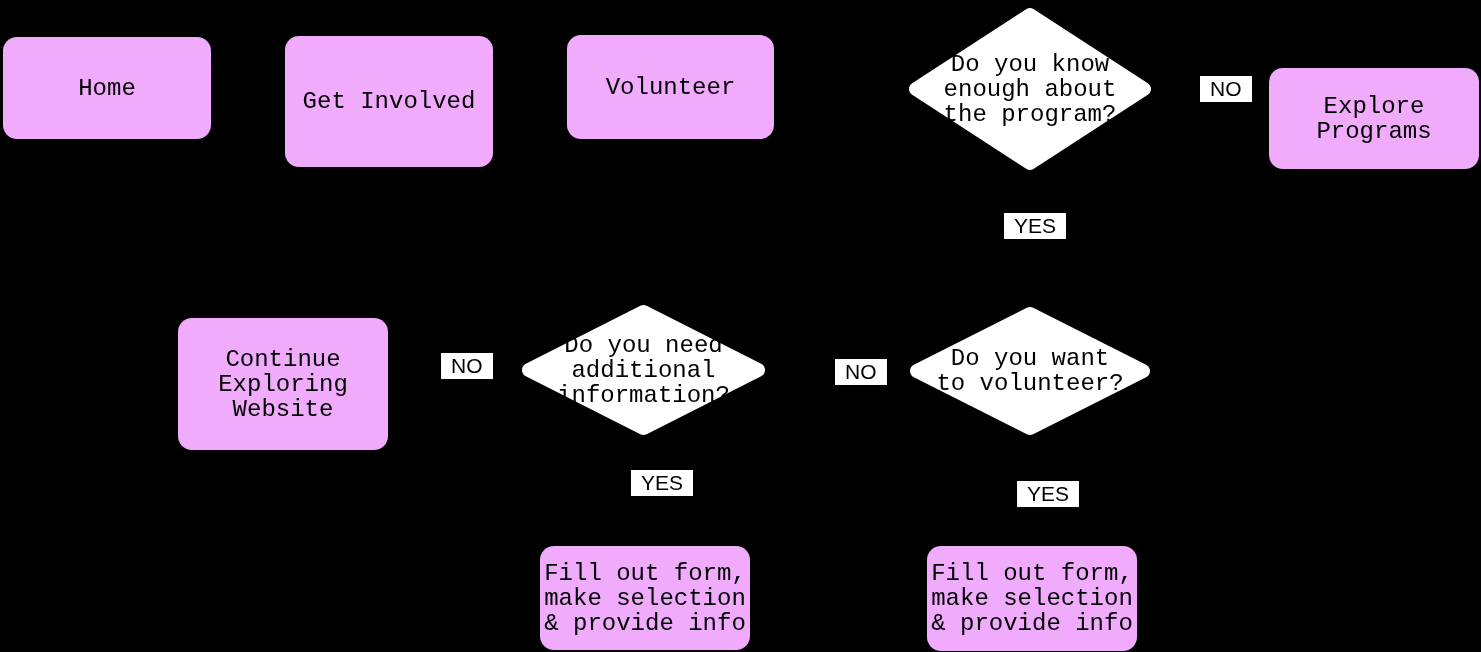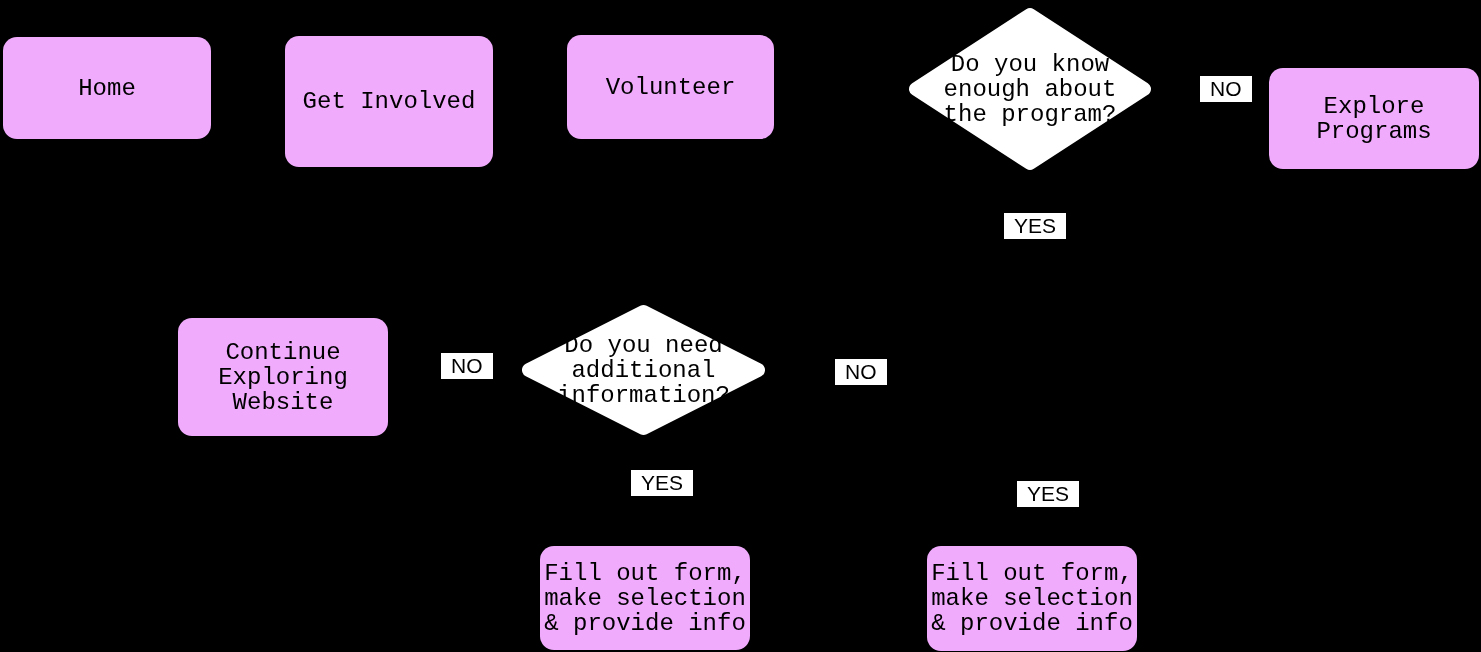--- a/index.html
+++ b/index.html
@@ -90,38 +90,45 @@
 
   <div class="edge-label" style="left:1200px; top:76px;">NO</div>
 
   <div class="node rect" style="left:1269px; top:38px; width:210px; height:101px;margin-top:30px;">
     <span class="lbl">Explore Programs</span>
   </div>
 
   <div class="edge-label" style="left:1004px; top:213px;">YES</div>
 
 
-  <div class="node rect" style="left:178px; top:318px; width:210px; height:118px;">
+  <div class="node rect" style="left:178px; top:318px; width:210px; height:132px;">
     <span class="lbl">Continue Exploring
 Website</span>
   </div>
 
   <div class="edge-label" style="left:441px; top:353px;">NO</div>
 
   <div class="node diamond" style="left:520px; top:303px; width:247px; height:134px;">
     <svg viewBox="0 0 247 134" preserveAspectRatio="none" aria-hidden="true">
       <polygon points="123.5,9 238,67 123.5,125 9,67"></polygon>
     </svg>
     <span class="lbl">Do you need
 additional
 information?</span>
   </div>
 
   <div class="edge-label" style="left:835px; top:359px;">NO</div>
 
+  <div class="node diamond" style="left:908px; top:305px; width:244px; height:132px;">
+    <svg viewBox="0 0 244 132" preserveAspectRatio="none" aria-hidden="true">
+      <polygon points="122,9 235,66 122,123 9,66"></polygon>
+    </svg>
+    <span class="lbl">Do you want
+to volunteer?</span>
+  </div>
 
   <div class="edge-label" style="left:631px; top:470px;">YES</div>
 
   <div class="edge-label" style="left:1017px; top:481px;">YES</div>
 
   <div class="node rect" style="left:540px; top:546px; width:210px; height:104px;">
     <span class="lbl">Fill out form,
 make selection
 &amp;  provide info</span>
   </div>

